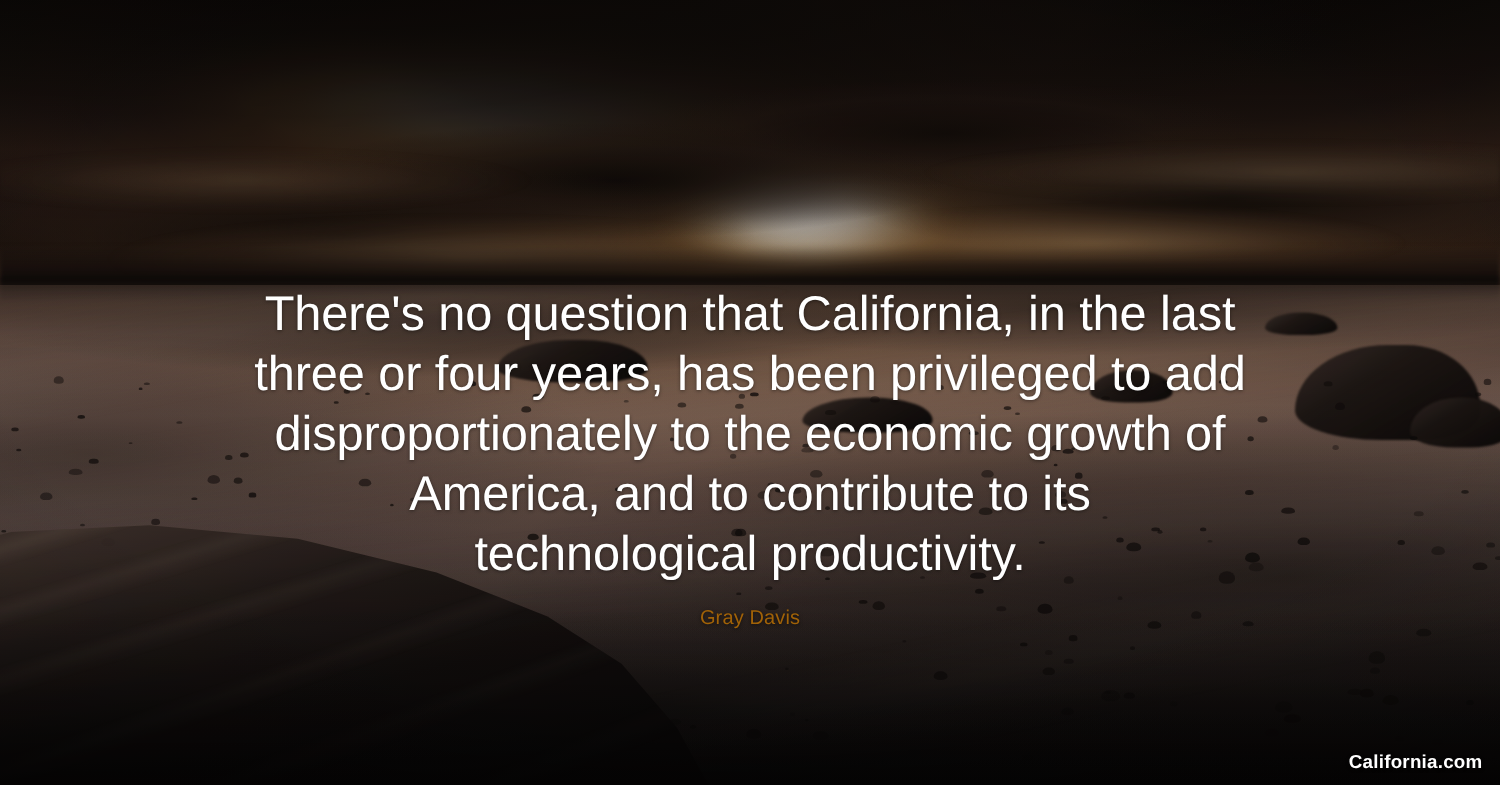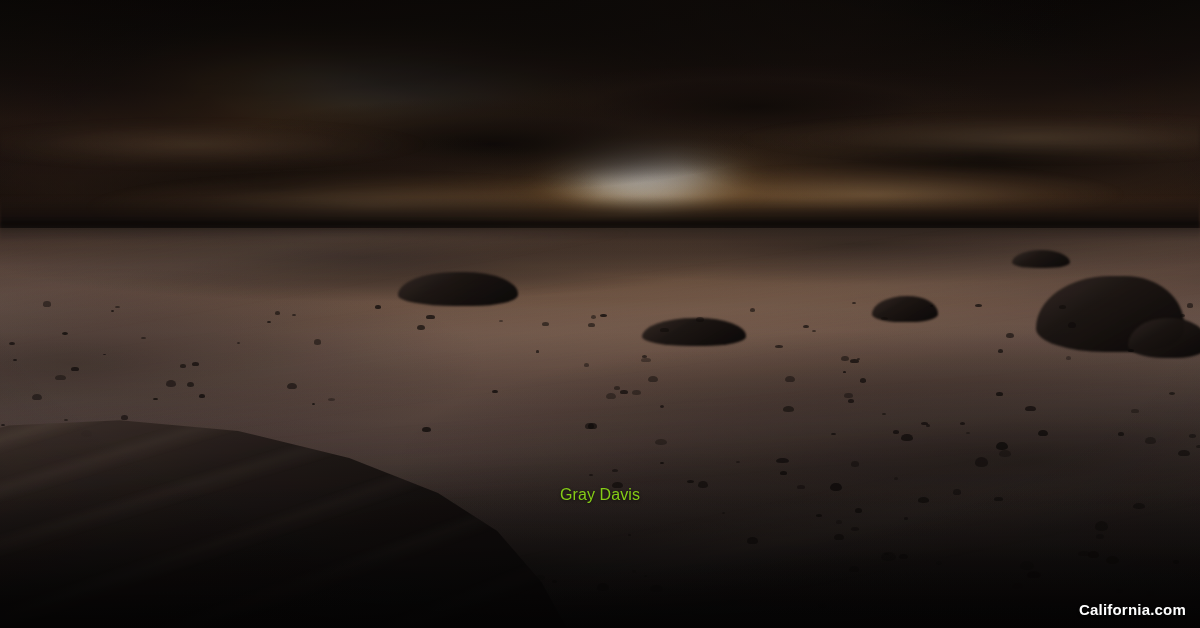--- a/index.html
+++ b/index.html
@@ -365,21 +365,21 @@
     white-space: pre-line;
   }
 
   .attribution {
     position: absolute;
     left: 50%;
     top: 486px;
     transform: translateX(-50%);
     width: 600px;
     text-align: center;
-    color: #84cc16;
+    color: #a16207;
     font-family: "Liberation Sans", sans-serif;
     font-size: 16px;
     font-weight: 300;
     letter-spacing: 0.1px;
     text-shadow: 0 1px 3px rgba(0,0,0,0.55);
   }
 
   .watermark {
     position: absolute;
     right: 14px;
@@ -584,19 +584,26 @@
   <div class="rock-shelf"></div>
   <div class="rock-striae"></div>
   <div class="rock-bottom"></div>
 
   <div class="bg-textscrim"></div>
   <div class="bg-layer bg-grade"></div>
   <div class="bg-layer bg-vignette"></div>
 
   <div class="content">
 
+    <div class="quote-block">
+      <p class="quote-text">There's no question that California, in the last
+three or four years, has been privileged to add
+disproportionately to the economic growth of
+America, and to contribute to its
+technological productivity.</p>
+    </div>
 
     <div class="attribution">Gray Davis</div>
 
     <div class="watermark">California.com</div>
 
   </div>
 </div>
 
 </body></html>

